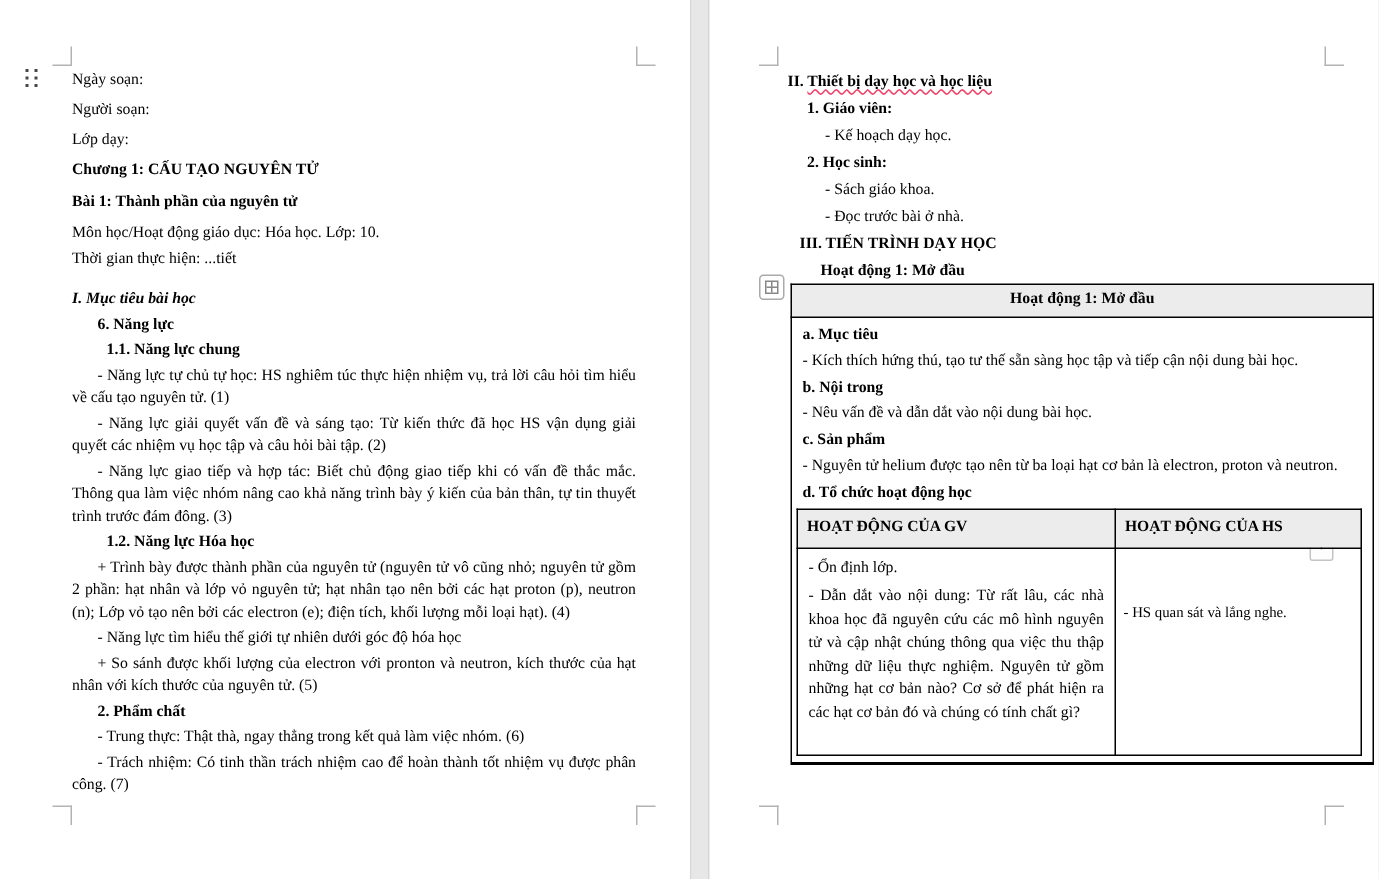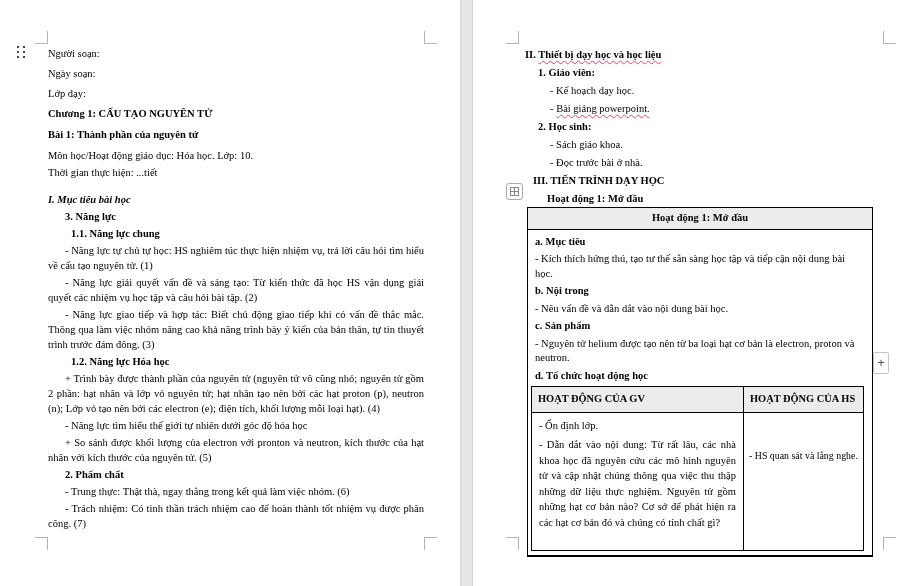--- a/index.html
+++ b/index.html
@@ -61,21 +61,21 @@
   .pD { padding-left:14px; } .pE { padding-left:28px; margin-bottom:1px !important; }
 
   table { border-collapse:collapse; font-size:10.5px; line-height:14.5px; }
   .outer { width:346px; margin-left:8px; border:1px solid #000; border-bottom:2px solid #000; }
   .outer .o-head { background:#ececec; border:1px solid #000; text-align:center;
     font-weight:bold; padding:3px 0; font-size:10.5px; }
   .o-cell { border:1px solid #000; vertical-align:top; padding:5px 7px 0 7px; }
   .o-cell p { margin:0 0 3px; padding:0; }
   .tb-h { font-weight:bold; }
 
-  .inner { width:333px; margin:1px 0 4px -4px; }
+  .inner { width:377px; margin:1px 0 4px -4px; }
   .inner th { background:#ececec; border:1px solid #000; font-weight:bold;
     text-align:left; padding:5px 6px; font-size:10.4px; }
   .inner td { border:1px solid #000; vertical-align:top; height:138px; }
   .gv-col { width:212px; }
   .gv-cell { padding:6px 7px; }
   .gv-cell .jp { text-align:justify; line-height:15.5px; margin:0; }
   .gv-cell .fp { margin:0 0 4px; }
   .hs-cell { padding:36px 3px 4px 5px; font-size:9.9px; }
   .hs-cell p { margin:0; }
 </style>
@@ -93,31 +93,31 @@
     <button class="drag-handle" aria-label="drag">
       <i></i>
         <i></i>
         <i></i>
         <i></i>
         <i></i>
         <i></i>
     </button>
 
     <div class="c1">
+      <p class="meta">Ngày soạn:</p>
       <p class="meta">Người soạn:</p>
-      <p class="meta">Ngày soạn:</p>
       <p class="meta">Lớp dạy:</p>
 
       <p class="ttl b">Chương 1: CẤU TẠO NGUYÊN TỬ</p>
       <p class="ttl b">Bài 1: Thành phần của nguyên tử</p>
       <p class="ttl tight">Môn học/Hoạt động giáo dục: Hóa học. Lớp: 10.</p>
       <p class="ttl tight">Thời gian thực hiện: ...tiết</p>
 
       <p class="h1">I. Mục tiêu bài học</p>
-      <p class="b i1">3. Năng lực</p>
+      <p class="b i1">6. Năng lực</p>
       <p class="b i2">1.1. Năng lực chung</p>
       <p class="bp">- Năng lực tự chủ tự học: HS nghiêm túc thực hiện nhiệm vụ, trả lời câu hỏi tìm hiểu về cấu tạo nguyên tử. (1)</p>
       <p class="bp">- Năng lực giải quyết vấn đề và sáng tạo: Từ kiến thức đã học HS vận dụng giải quyết các nhiệm vụ học tập và câu hỏi bài tập. (2)</p>
       <p class="bp">- Năng lực giao tiếp và hợp tác: Biết chủ động giao tiếp khi có vấn đề thắc mắc. Thông qua làm việc nhóm nâng cao khả năng trình bày ý kiến của bản thân, tự tin thuyết trình trước đám đông. (3)</p>
       <p class="b i2">1.2. Năng lực Hóa học</p>
       <p class="bp">+ Trình bày được thành phần của nguyên tử (nguyên tử vô cũng nhỏ; nguyên tử gồm 2 phần: hạt nhân và lớp vỏ nguyên tử; hạt nhân tạo nên bởi các hạt proton (p), neutron (n); Lớp vỏ tạo nên bởi các electron (e); điện tích, khối lượng mỗi loại hạt). (4)</p>
       <p class="sp">- Năng lực tìm hiểu thế giới tự nhiên dưới góc độ hóa học</p>
       <p class="bp">+ So sánh được khối lượng của electron với pronton và neutron, kích thước của hạt nhân với kích thước của nguyên tử. (5)</p>
       <p class="b i1">2. Phẩm chất</p>
       <p class="bp">- Trung thực: Thật thà, ngay thẳng trong kết quả làm việc nhóm. (6)</p>
@@ -134,21 +134,20 @@
     <button class="tbl-handle" aria-label="select table">
       <span class="grid-ico"></span>
     </button>
 
     <button class="plus-btn">+</button>
 
     <div class="c2">
       <p class="pA b"><span>II. </span><span class="sq">Thiết bị dạy học và học liệu</span></p>
       <p class="pB b">1. Giáo viên:</p>
       <p class="pC">- Kế hoạch dạy học.</p>
-      <p class="pC"><span>- </span><span class="sq">Bài giảng powerpoint.</span></p>
       <p class="pB b">2. Học sinh:</p>
       <p class="pC">- Sách giáo khoa.</p>
       <p class="pC">- Đọc trước bài ở nhà.</p>
       <p class="pD b">III. TIẾN TRÌNH DẠY HỌC</p>
       <p class="pE b">Hoạt động 1: Mở đầu</p>
 
       <table class="outer">
         <tbody>
           <tr>
             <td class="o-head">Hoạt động 1: Mở đầu</td>

